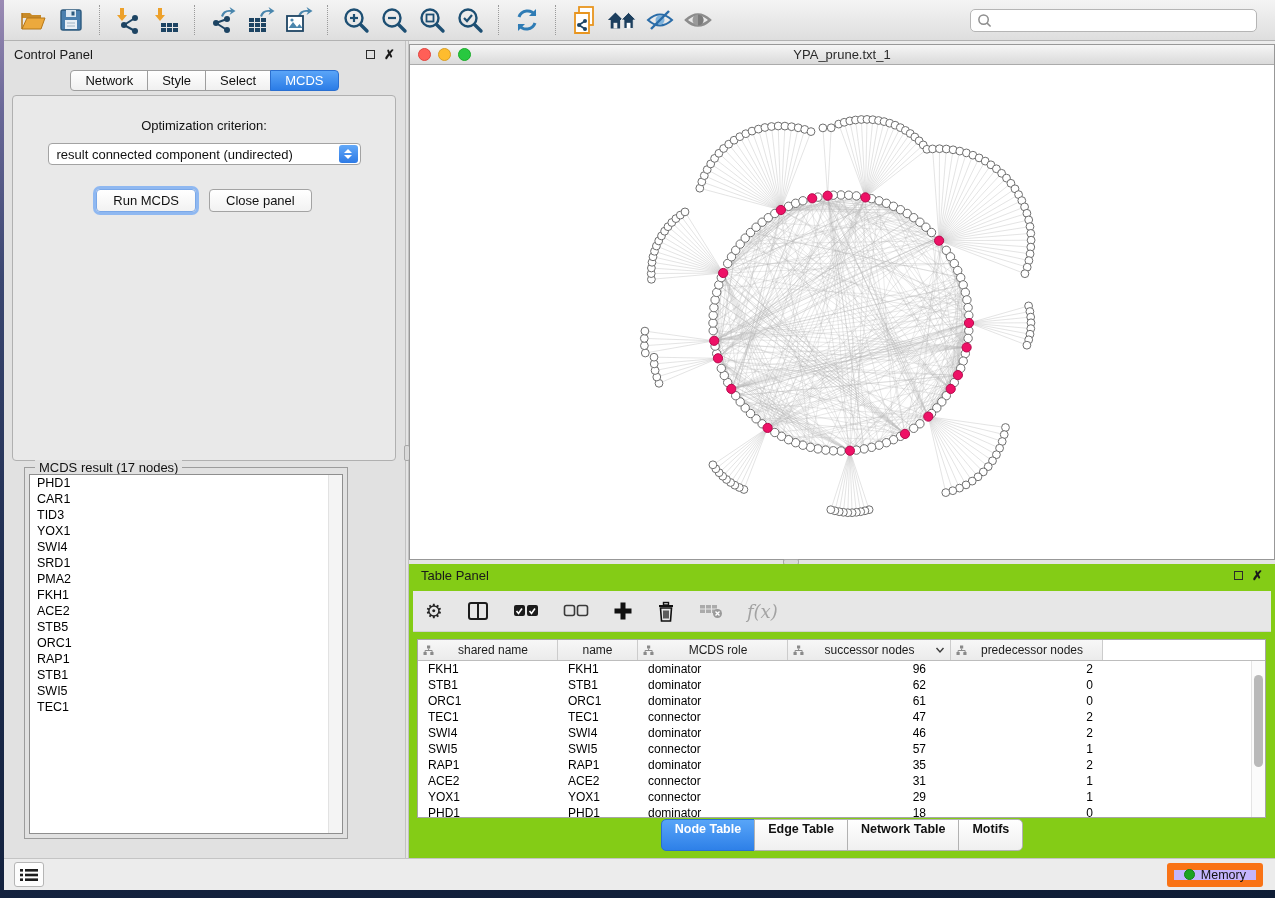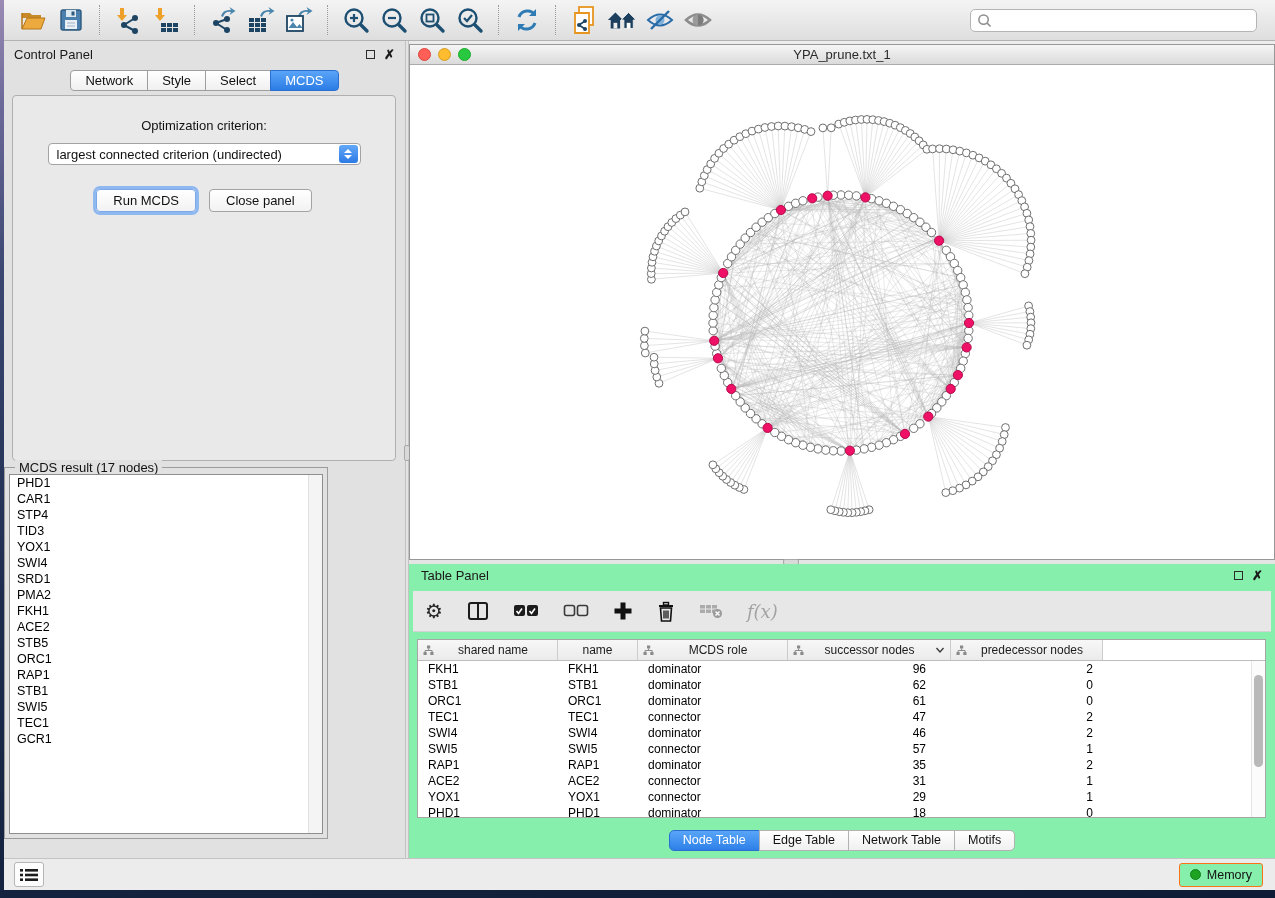--- a/index.html
+++ b/index.html
@@ -38,21 +38,21 @@
     border-radius:4px; display:flex; align-items:center; }
   .select-value { flex:1; font-size:13px; padding-left:8px; color:#111; white-space:nowrap; overflow:hidden; }
   .select-stepper { width:19px; height:18px; margin-right:2px; border-radius:3px;
     background:linear-gradient(#62a8f8,#2d7ae5); display:flex; flex-direction:column; align-items:center; justify-content:center; gap:2px; }
   .select-stepper .up { width:0; height:0; border-left:4px solid transparent; border-right:4px solid transparent; border-bottom:4px solid #fff; }
   .select-stepper .dn { width:0; height:0; border-left:4px solid transparent; border-right:4px solid transparent; border-top:4px solid #fff; }
   .cp-buttons { display:flex; justify-content:center; gap:13px; margin-top:24px; }
   .cp-btn { height:23px; padding:0 16px; font-size:13px; font-family:"Liberation Sans",sans-serif; color:#111;
     background:linear-gradient(#ffffff,#f2f2f2); border:1px solid #a3a3a3; border-radius:4px; }
   .cp-btn.focused { box-shadow:0 0 0 3px rgba(96,158,246,.65); border-color:#7aa8e8; }
-  .result-box { position:absolute; left:0; width:324px; top:426px; height:372px; border:1px solid #9c9c9c; }
+  .result-box { position:absolute; left:20px; width:324px; top:426px; height:372px; border:1px solid #9c9c9c; }
   .result-legend { position:absolute; top:-8px; left:10px; background:#e1e1e1; padding:0 4px; font-size:13px; color:#111; }
   .result-list { position:absolute; left:4px; right:4px; top:6px; bottom:4px; background:#fff; border:1px solid #8e8e8e; overflow:hidden; }
   .result-scroll { position:absolute; right:0; top:0; bottom:0; width:14px; background:#f4f4f4; border-left:1px solid #e2e2e2; }
   .mcds-item { font-size:12.5px; line-height:16px; padding-left:7px; color:#000; }
 
   
   .v-split { position:absolute; left:401px; top:41px; width:4px; bottom:32px; background:#e4e4e4; border-left:1px solid #c2c2c2; border-right:1px solid #c2c2c2; }
   .v-grip { position:absolute; left:-2px; top:404px; width:6px; height:16px; background:#d9d9d9; border:1px solid #a8a8a8; border-radius:2px; }
   .h-split { position:absolute; left:405px; right:0; top:560px; height:4px; background:#e4e4e4; }
   .h-grip { position:absolute; left:374px; top:-1px; width:16px; height:6px; background:#d9d9d9; border:1px solid #a8a8a8; border-radius:2px; }
@@ -64,21 +64,21 @@
   .traffic { position:absolute; left:8px; display:flex; gap:7px; }
   .tl { width:13px; height:13px; border-radius:50%; }
   .tl.red { background:#ff5f57; border:1px solid #e0443e; }
   .tl.yellow { background:#febc2e; border:1px solid #d89e24; }
   .tl.green { background:#28c840; border:1px solid #1aab29; }
   .net-title { margin:0 auto; font-size:13px; color:#2a2a2a; }
   .net-canvas { position:absolute; left:0; right:0; top:20px; bottom:0; background:#fff; }
   .net-canvas svg { width:100%; height:100%; display:block; }
 
   
-  .table-panel { position:absolute; left:405px; top:564px; right:0; bottom:32px; background:#86efac; }
+  .table-panel { position:absolute; left:405px; top:564px; right:0; bottom:32px; background:#84cc16; }
   .tp-titlebar { height:22px; display:flex; align-items:center; padding:0 12px; }
   .tp-title { font-size:13px; color:#1a1a1a; }
   .tp-toolbar { margin:5px 4px 0; height:41px; background:#e7e7e7; border-bottom:1px solid #d2d2d2;
     display:flex; align-items:center; padding:0 12px; gap:24px; }
   .tp-icon { display:flex; align-items:center; justify-content:center; height:26px; }
   .gear-glyph { font-family:"DejaVu Sans",sans-serif; font-size:20px; color:#252525; line-height:20px; }
   .fx-glyph { font-family:"DejaVu Serif",serif; font-style:italic; font-size:18px; color:#a3a3a3; }
   .table-wrap { position:absolute; left:8px; right:9px; top:75px; height:179px; background:#fff; border:1px solid #a6a6a6; overflow:hidden; }
   .thead { display:grid; grid-template-columns:140px 80px 150px 163px 152px 1fr; height:21px;
     background:linear-gradient(#f7f7f7,#ebebeb); border-bottom:1px solid #bdbdbd; }
@@ -86,32 +86,32 @@
   .th .lbl { margin:0 auto; }
   .th:last-child, .th.filler { border-right:none; }
   .tbody { position:absolute; left:0; right:0; top:21px; bottom:0; }
   .trow { display:grid; grid-template-columns:140px 80px 150px 163px 152px 1fr; height:16px; line-height:16px; font-size:12px; color:#000; }
   .td { padding-left:10px; white-space:nowrap; overflow:hidden; }
   .td.num1 { text-align:right; padding-right:25px; padding-left:0; }
   .td.num2 { text-align:right; padding-right:10px; padding-left:0; }
   .tscroll { position:absolute; right:0; top:21px; bottom:0; width:14px; background:#fbfbfb; border-left:1px solid #e4e4e4; }
   .tthumb { position:absolute; left:2px; right:2px; top:14px; height:92px; background:#b9b9b9; border-radius:6px; }
   .tp-tabs { position:absolute; left:0; right:0; bottom:7px; display:flex; justify-content:center; }
-  .tp-tab { height:21px; line-height:19px; padding:0 13px; font-size:12.5px; background:linear-gradient(#ffffff,#f0f0f0);
-    border:1px solid #b2b2b2; margin-left:-1px; color:#111; }
+  .tp-tab { height:32px; line-height:19px; padding:0 13px; font-size:12.5px; background:linear-gradient(#ffffff,#f0f0f0);
+    border:1px solid #b2b2b2; margin-left:-1px; color:#111;font-weight:bold; }
   .tp-tab:first-child { border-radius:5px 0 0 5px; margin-left:0; }
   .tp-tab:last-child { border-radius:0 5px 5px 0; }
   .tp-tab.active { background:linear-gradient(#58a5f8,#2e80e8); border-color:#2a6fd0; color:#fff; }
 
   
   .status-bar { position:absolute; left:0; right:0; bottom:0; height:32px; background:#ececec; border-top:1px solid #c4c4c4;
     display:flex; align-items:center; padding:0 10px; }
   .status-left-btn { width:30px; height:25px; background:#fdfdfd; border:1px solid #b5b5b5; border-radius:3px;
     display:flex; align-items:center; justify-content:center; }
-  .memory-btn { margin-left:auto; height:24px; background:#86efac; border:1px solid #f97316; border-radius:3px;
+  .memory-btn { margin-left:auto; height:24px; background:#c4b5fd; border:7px solid #f97316; border-radius:3px;
     display:flex; align-items:center; gap:6px; padding:0 10px; margin-right:2px; }
   .mem-dot { width:11px; height:11px; border-radius:50%; background:#1ca321; border:1px solid #13811a; }
   .memory-btn span.lbl { font-size:12.5px; color:#111; }
 </style>
 </head>
 <body>
 
 <div class="app">
 
   <div class="main-toolbar">
@@ -282,52 +282,50 @@
     </div>
     <div class="cp-tabs">
       <div class="cp-tab">Network</div>
       <div class="cp-tab">Style</div>
       <div class="cp-tab">Select</div>
       <div class="cp-tab active">MCDS</div>
     </div>
     <div class="cp-inner">
       <div class="opt-label">Optimization criterion:</div>
       <div class="select-box">
-        <span class="select-value">largest connected criterion (undirected)</span>
+        <span class="select-value">result connected component (undirected)</span>
         <span class="select-stepper">
             <span class="up"></span>
             <span class="dn"></span>
           </span>
       </div>
       <div class="cp-buttons">
         <button class="cp-btn focused">Run MCDS</button>
         <button class="cp-btn">Close panel</button>
       </div>
     </div>
     <div class="result-box">
       <span class="result-legend">MCDS result (17 nodes)</span>
       <div class="result-list">
         <div>
             <div class="mcds-item">PHD1</div>
             <div class="mcds-item">CAR1</div>
-            <div class="mcds-item">STP4</div>
             <div class="mcds-item">TID3</div>
             <div class="mcds-item">YOX1</div>
             <div class="mcds-item">SWI4</div>
             <div class="mcds-item">SRD1</div>
             <div class="mcds-item">PMA2</div>
             <div class="mcds-item">FKH1</div>
             <div class="mcds-item">ACE2</div>
             <div class="mcds-item">STB5</div>
             <div class="mcds-item">ORC1</div>
             <div class="mcds-item">RAP1</div>
             <div class="mcds-item">STB1</div>
             <div class="mcds-item">SWI5</div>
             <div class="mcds-item">TEC1</div>
-            <div class="mcds-item">GCR1</div>
           </div>
         <div class="result-scroll"></div>
       </div>
     </div>
   </div>
 
   <div class="v-split">
     <div class="v-grip"></div>
   </div>
 

